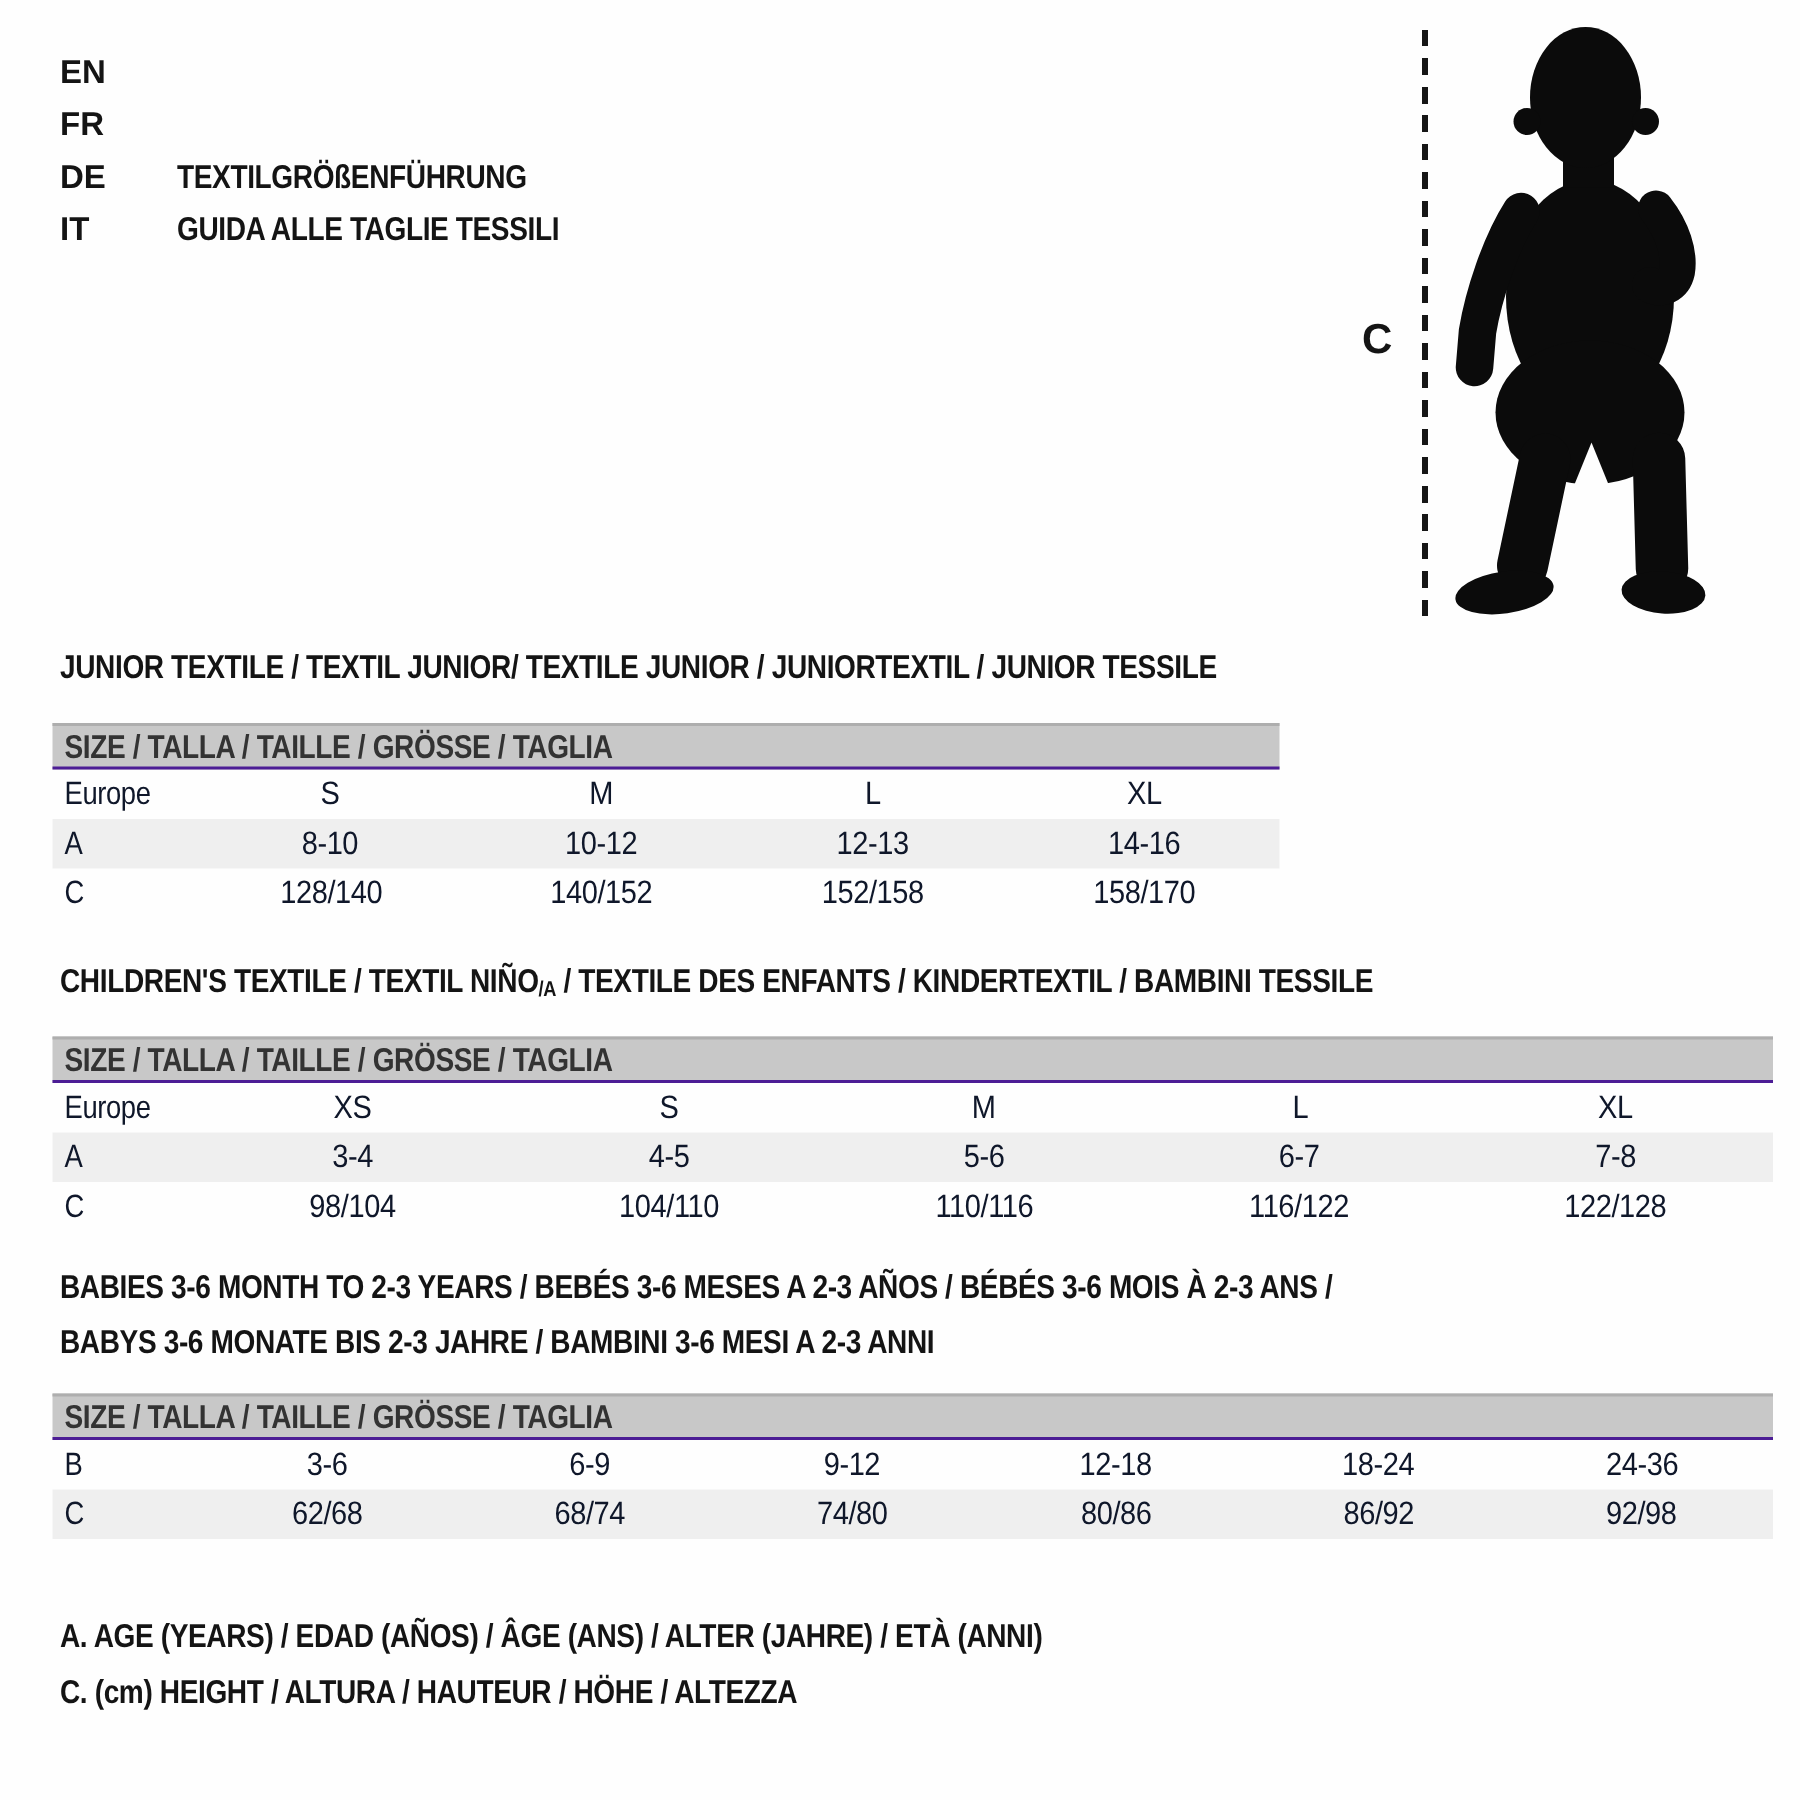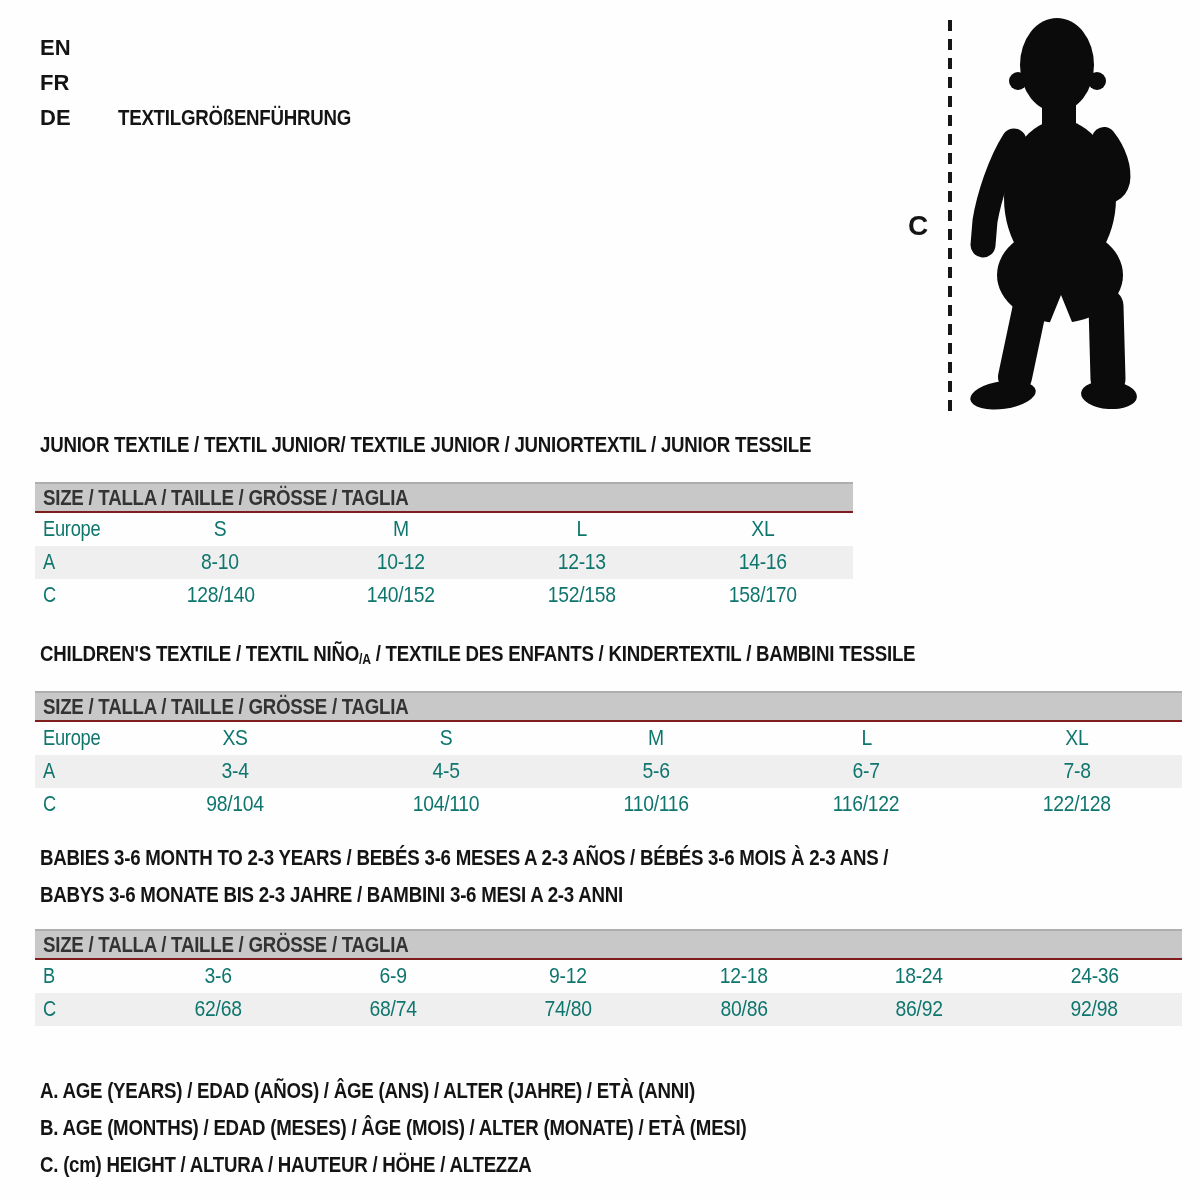--- a/index.html
+++ b/index.html
@@ -27,24 +27,24 @@
   }
   .measure-label { position:absolute; left:908px; top:210px; font-weight:700; font-size:28px; }
   .baby-svg { position:absolute; left:962px; top:13px; }
   
   .sect-heading { position:absolute; left:40px; font-weight:700; font-size:22px; white-space:nowrap; }
   .sub-a { font-size:0.65em; position:relative; top:0.18em; }
   
   .size-table { position:absolute; }
   .thead {
     height:31px; display:flex; align-items:center; padding-left:8px; box-sizing:border-box;
-    background:#c8c8c8; border-top:2px solid #aeaeae; border-bottom:2px solid #7f1d1d;
+    background:#c8c8c8; border-top:2px solid #aeaeae; border-bottom:2px solid #4c1d95;
     font-weight:700; font-size:22px; color:#333333;
   }
-  .trow { display:grid; height:33px; align-items:center; font-size:21.5px; color:#0f766e; }
+  .trow { display:grid; height:33px; align-items:center; font-size:21.5px; color:#0f172a; }
   .cols5 { grid-template-columns:95px repeat(4,1fr); }
   .cols6 { grid-template-columns:95px repeat(5,1fr); }
   .cols7 { grid-template-columns:95px repeat(6,1fr); }
   .trow.shaded { background:#efefef; }
   .cl { padding-left:8px; text-align:left; }
   .cc { text-align:center; }
   
   .notes { position:absolute; left:40px; top:1072px; }
   .note-line { height:37px; display:flex; align-items:center; font-weight:700; font-size:22px; }
 </style>
@@ -54,20 +54,24 @@
 <div class="lang-block">
   <div class="lang-row">
     <span class="lang-code">EN</span>
   </div>
   <div class="lang-row">
     <span class="lang-code">FR</span>
   </div>
   <div class="lang-row">
     <span class="lang-code">DE</span>
     <span class="lang-label"><span class="cond">TEXTILGRÖßENFÜHRUNG</span></span>
+  </div>
+  <div class="lang-row">
+    <span class="lang-code">IT</span>
+    <span class="lang-label"><span class="cond">GUIDA ALLE TAGLIE TESSILI</span></span>
   </div>
 </div>
 
 <div class="dashline"></div>
 <div class="measure-label">C</div>
 <svg class="baby-svg" width="178" height="405" viewBox="0 0 178 405">
   <g fill="#0b0b0b" stroke="none">
 
     <ellipse cx="98" cy="185" rx="56" ry="78"></ellipse>
 
@@ -184,18 +188,15 @@
     <div class="cc"><span class="condc">86/92</span></div>
     <div class="cc"><span class="condc">92/98</span></div>
   </div>
 </div>
 
 <div class="notes">
   <div class="note-line">
       <span class="cond">A. AGE (YEARS) / EDAD (AÑOS) / ÂGE (ANS) / ALTER (JAHRE) / ETÀ (ANNI)</span>
     </div>
   <div class="note-line">
-      <span class="cond">B. AGE (MONTHS) / EDAD (MESES) / ÂGE (MOIS) / ALTER (MONATE) / ETÀ (MESI)</span>
-    </div>
-  <div class="note-line">
       <span class="cond">C. (cm) HEIGHT / ALTURA / HAUTEUR / HÖHE / ALTEZZA</span>
     </div>
 </div>
 
 </body></html>

